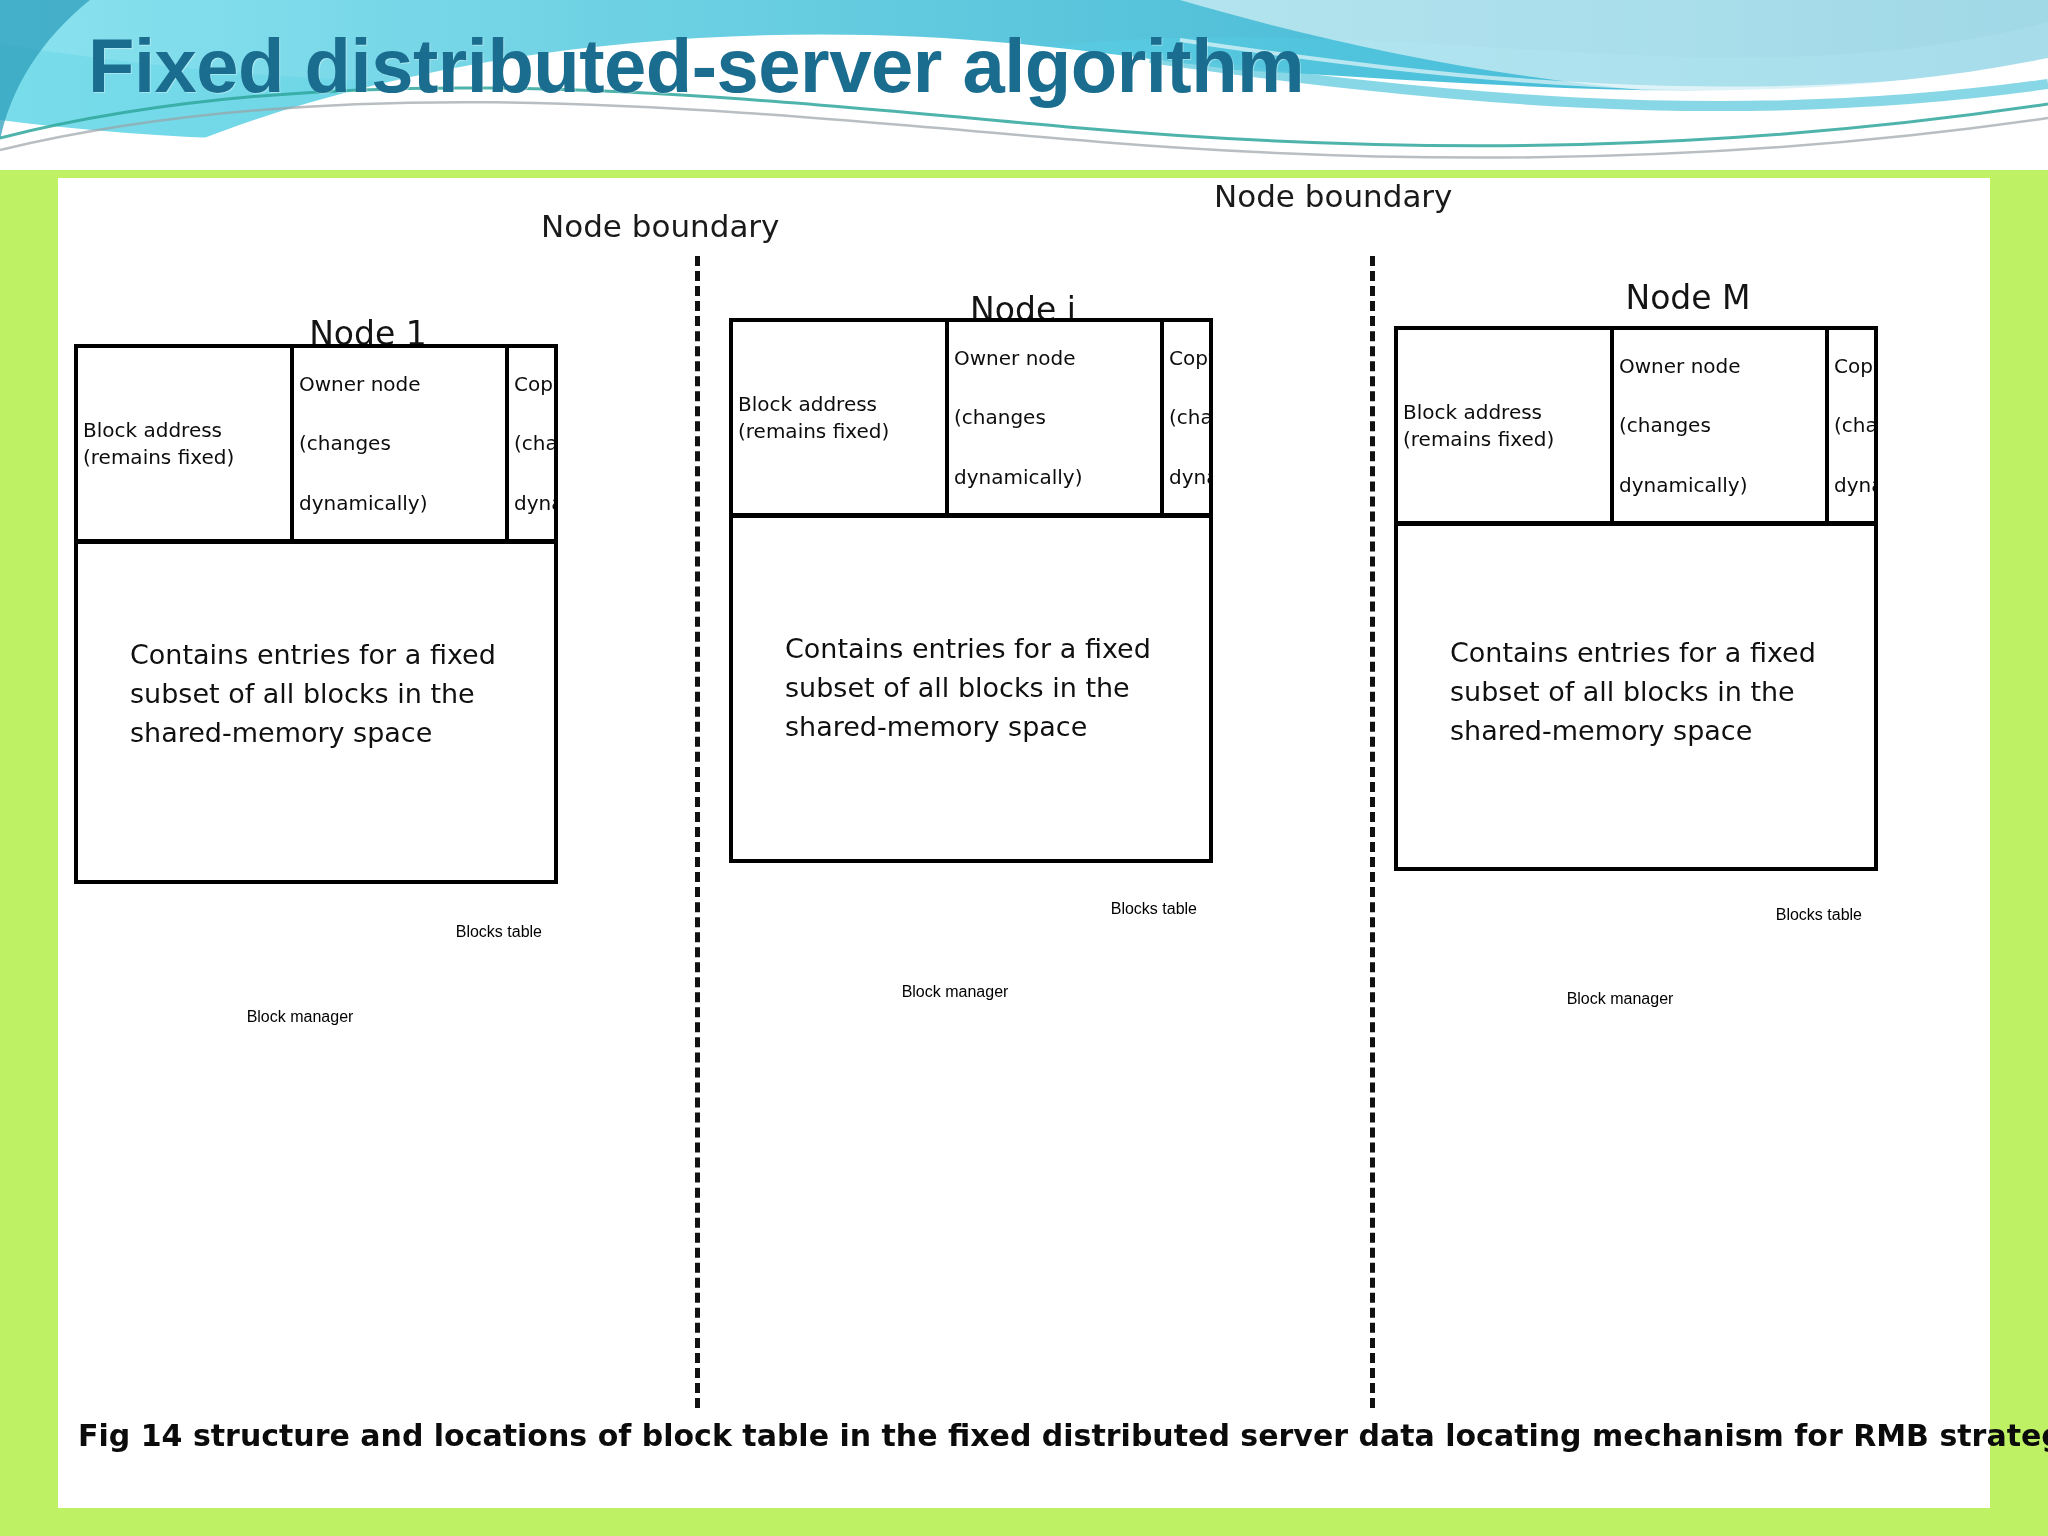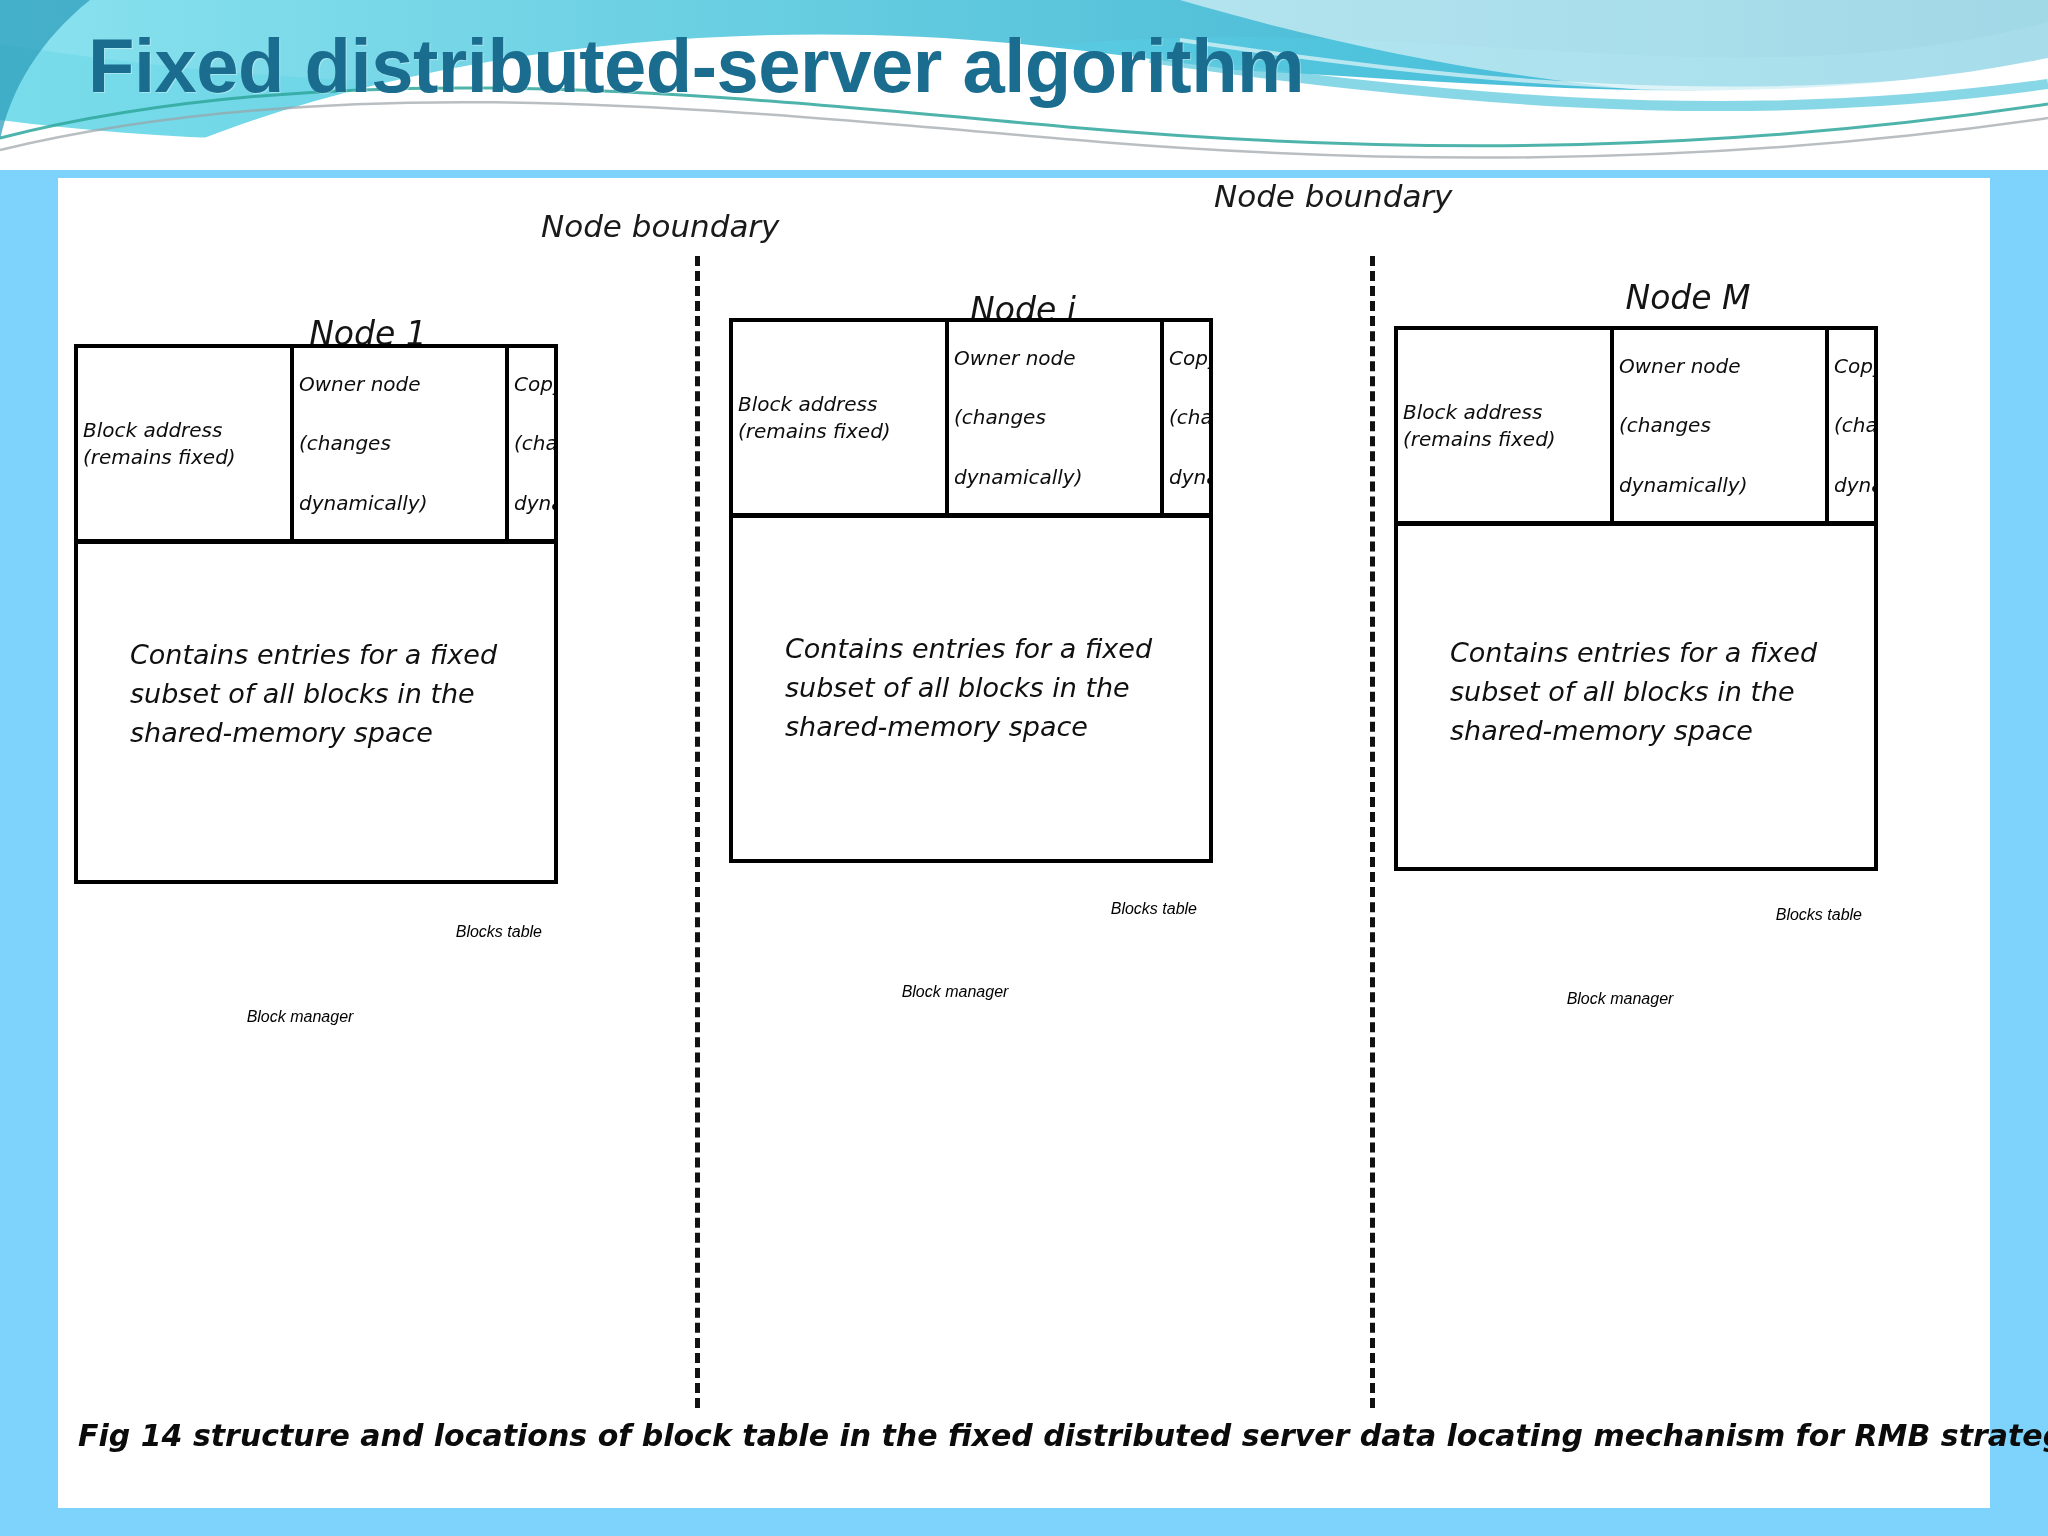--- a/index.html
+++ b/index.html
@@ -12,21 +12,21 @@
     height: 1536px;
     overflow: hidden;
     font-family: "Liberation Sans", sans-serif;
     position: relative;
   }
 
   
   #slide {
     position: absolute;
     inset: 0;
-    background: #7dd3fc;
+    background: #bef264;
   }
   .banner {
     position: absolute;
     left: 0; top: 0;
     width: 2048px;
     height: 170px;
     overflow: hidden;
   }
   .banner svg { display: block; }
 
@@ -45,21 +45,20 @@
 
   
   .figure {
     position: absolute;
     left: 58px;
     top: 178px;
     width: 1932px;
     height: 1330px;
     background: #ffffff;
     z-index: 5;
-    font-style: italic;
   }
 
   
   .divider {
     position: absolute;
     top: 78px;
     width: 0;
     height: 1152px;
     border-left: 5px dashed #111111;
   }

